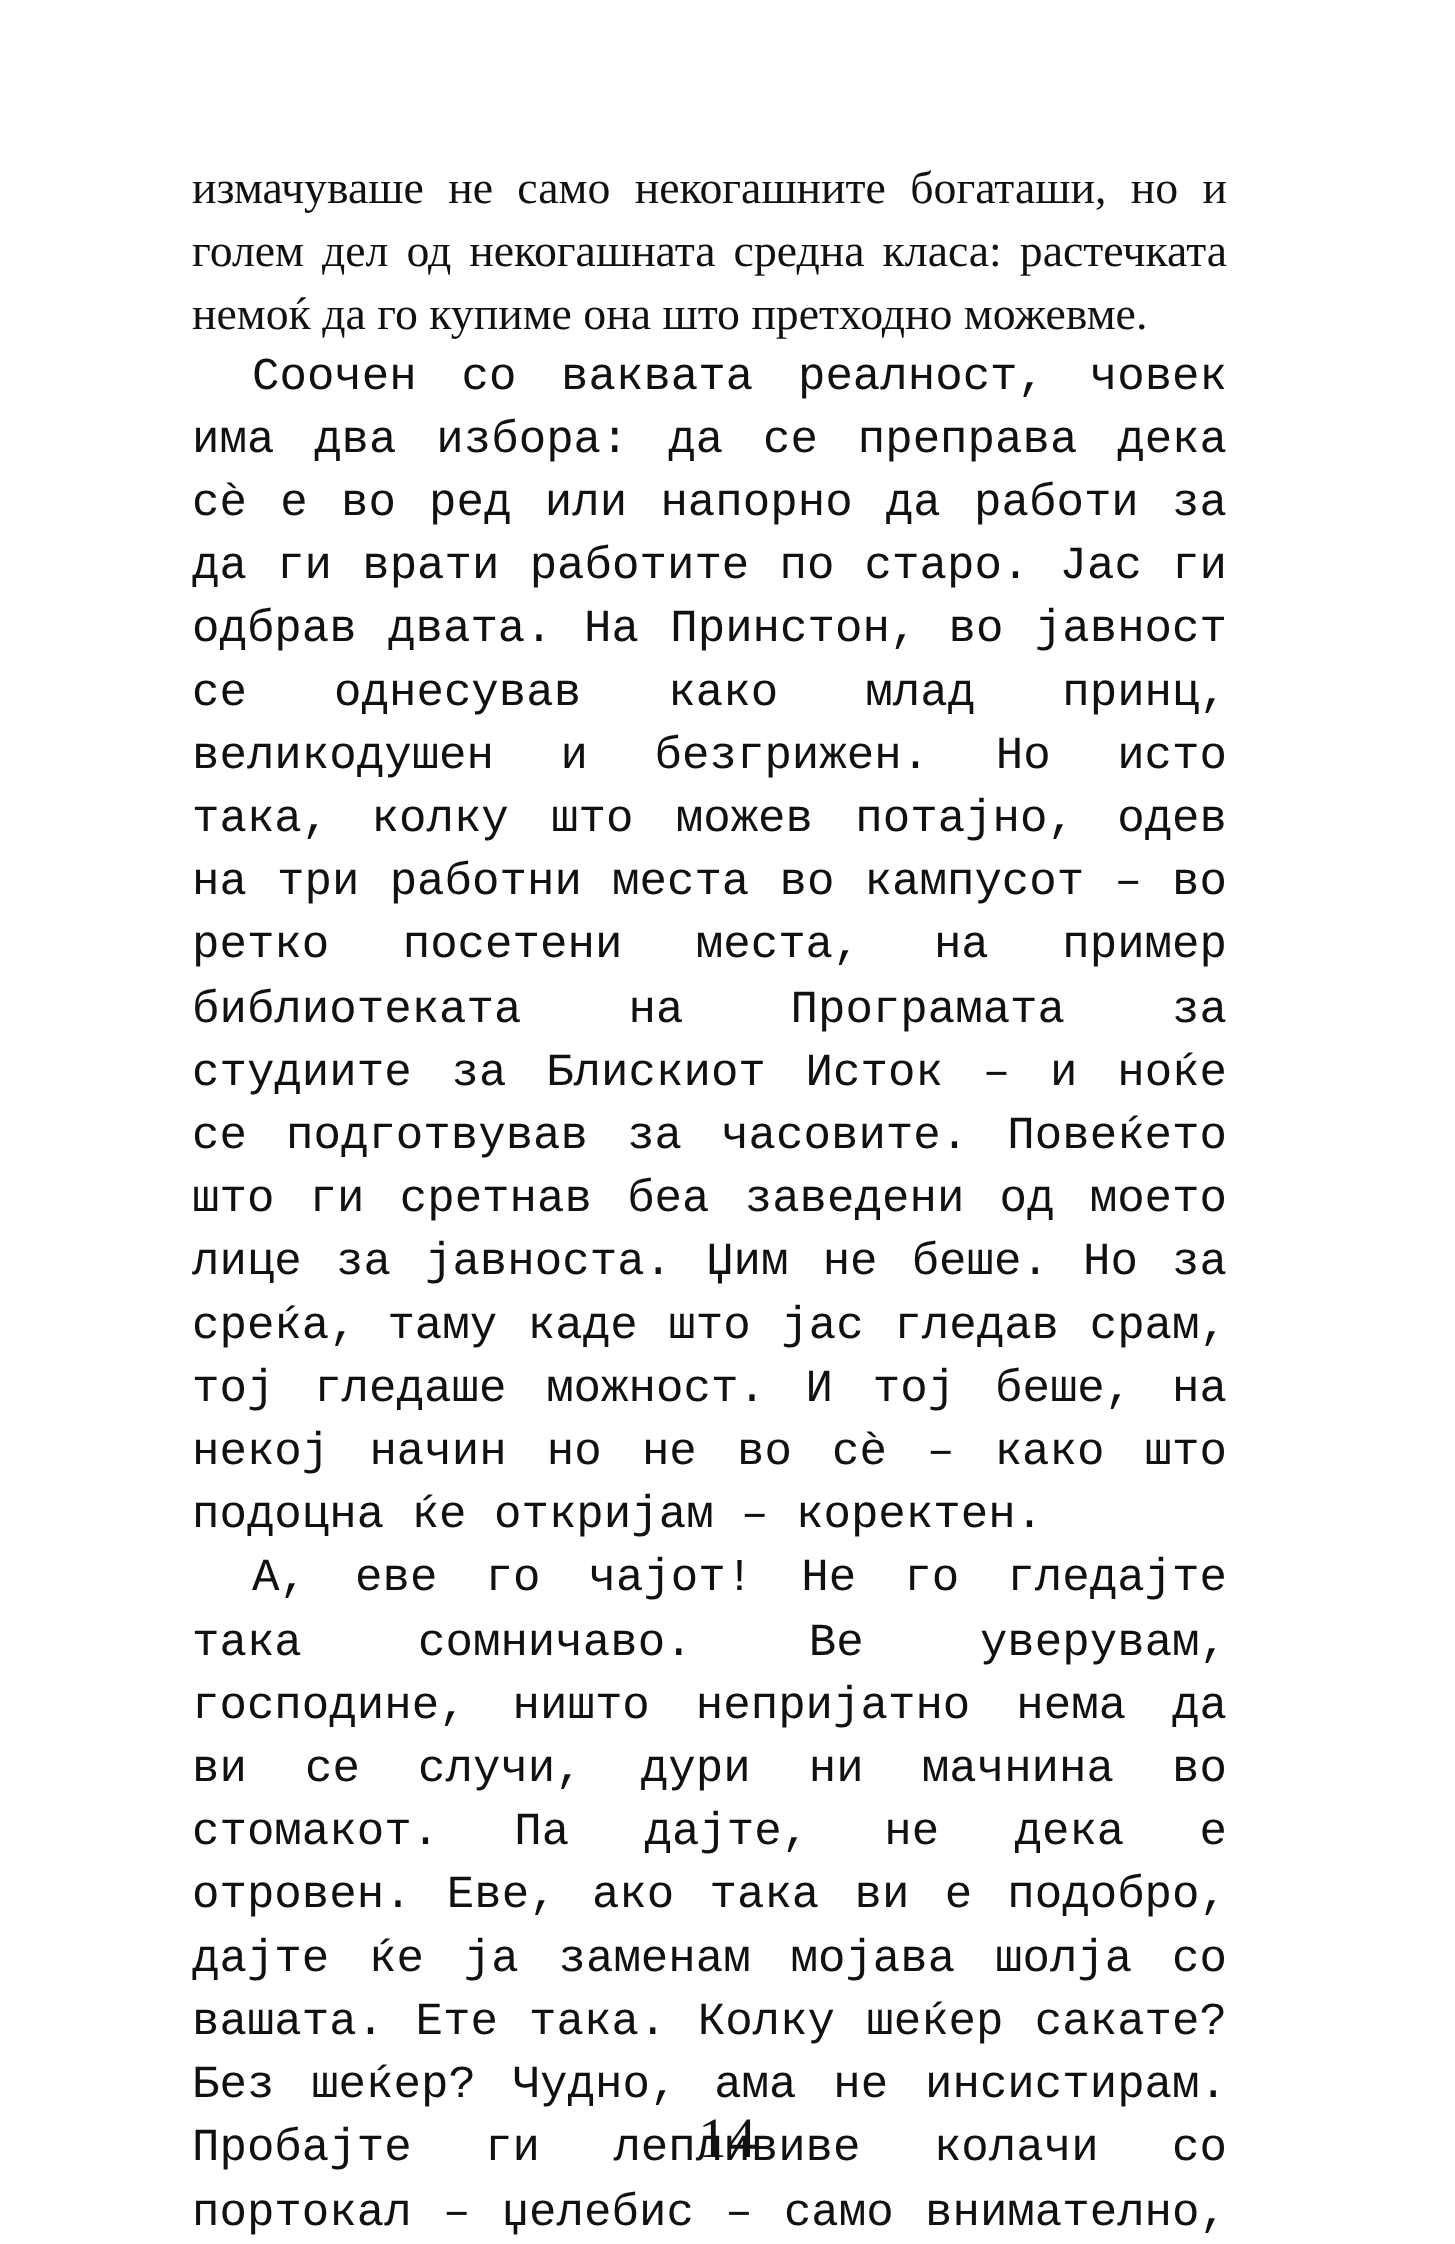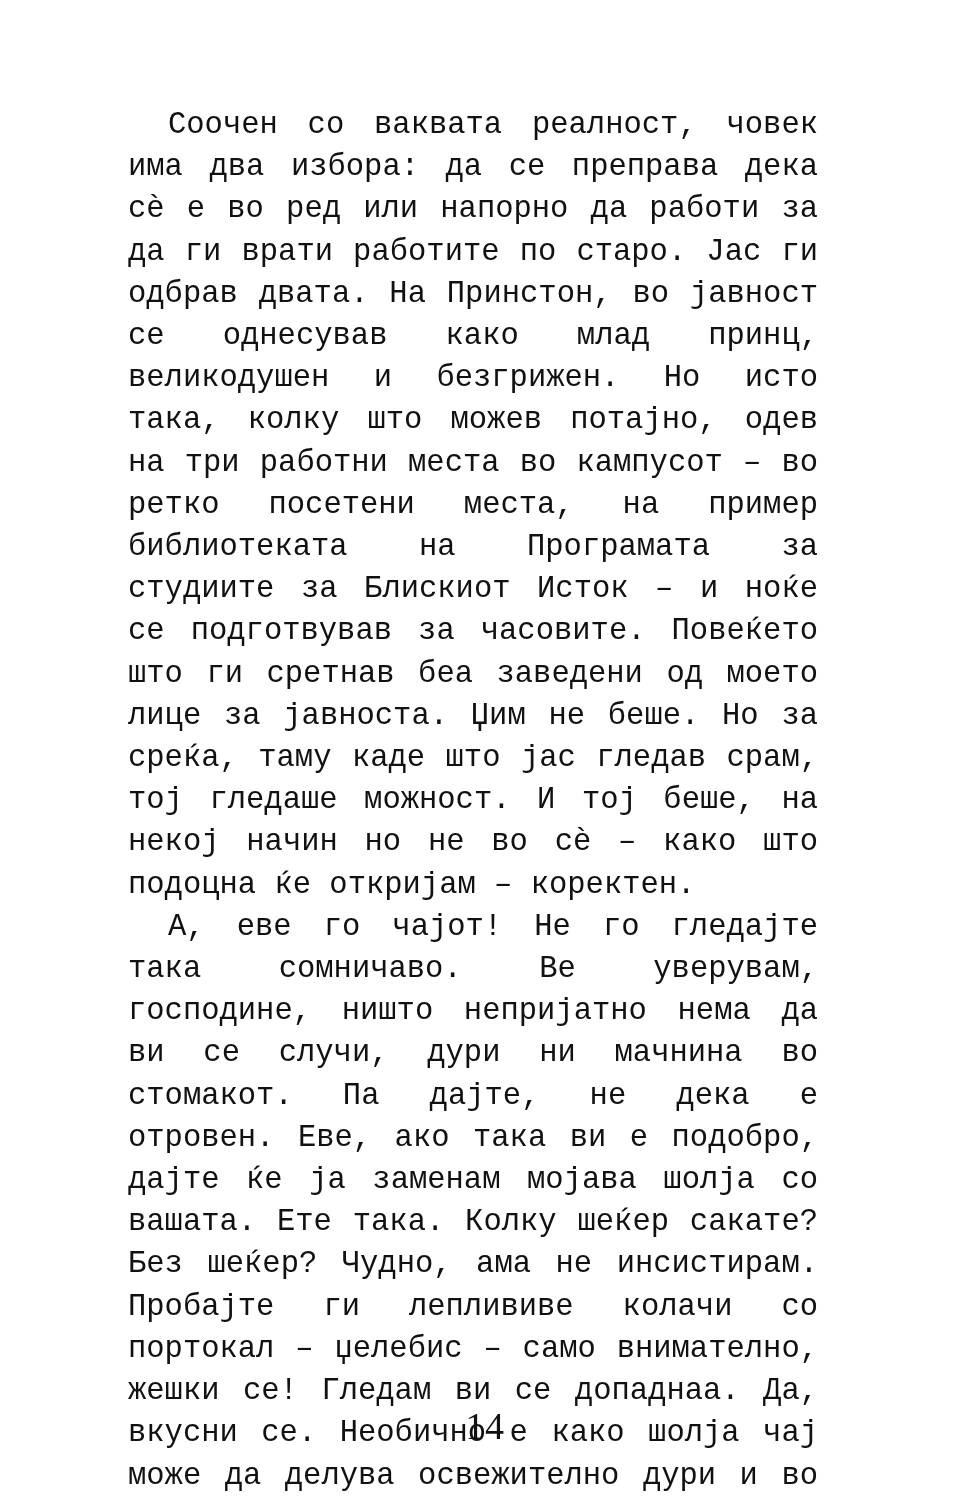--- a/index.html
+++ b/index.html
@@ -60,20 +60,21 @@
     letter-spacing: 0.5px;
   }
 </style>
 </head>
 <body>
 
 <div class="page">
 
   <div class="text-block">
 
+    <p class="para no-stretch">измачуваше не само некогашните богаташи, но и голем дел од некогашната средна класа: растечката немоќ да го купиме она што претходно можевме.</p>
 
     <p class="para indent no-stretch">Соочен со ваквата реалност, човек има два избора: да се преправа дека сѐ е во ред или напорно да работи за да ги врати работите по старо. Јас ги одбрав двата. На Принстон, во јавност се однесував како млад принц, великодушен и безгрижен. Но исто така, колку што можев потајно, одев на три работни места во кампусот – во ретко посетени места, на пример библиотеката на Програмата за студиите за Блискиот Исток – и ноќе се подготвував за часовите. Повеќето што ги сретнав беа заведени од моето лице за јавноста. Џим не беше. Но за среќа, таму каде што јас гледав срам, тој гледаше можност. И тој беше, на некој начин но не во сѐ – како што подоцна ќе откријам – коректен.</p>
 
     <p class="para indent no-stretch">А, еве го чајот! Не го гледајте така сомничаво. Ве уверувам, господине, ништо непријатно нема да ви се случи, дури ни мачнина во стомакот. Па дајте, не дека е отровен. Еве, ако така ви е подобро, дајте ќе ја заменам мојава шолја со вашата. Ете така. Колку шеќер сакате? Без шеќер? Чудно, ама не инсистирам. Пробајте ги леплививе колачи со портокал – џелебис – само внимателно, жешки се! Гледам ви се допаднаа. Да, вкусни се. Необично е како шолја чај може да делува освежително дури и во топол ден како денешниов – мистерија, навистина – но тоа е тоа.</p>
 
 
   </div>
 
   <div class="folio">14</div>
 

